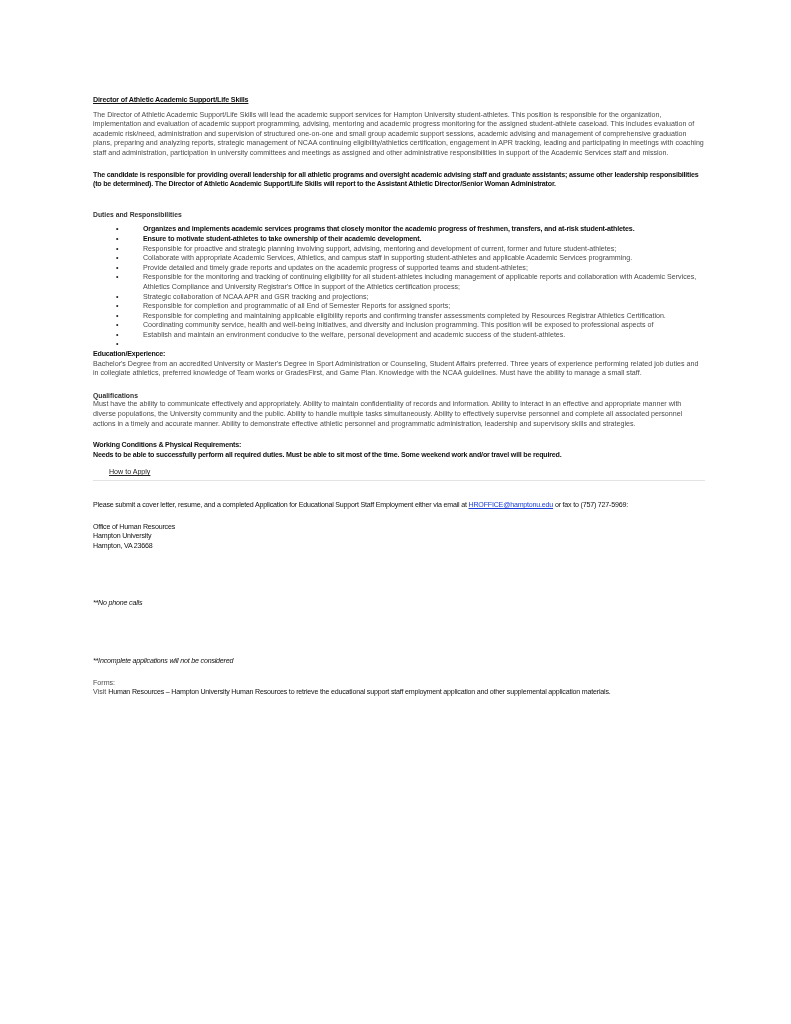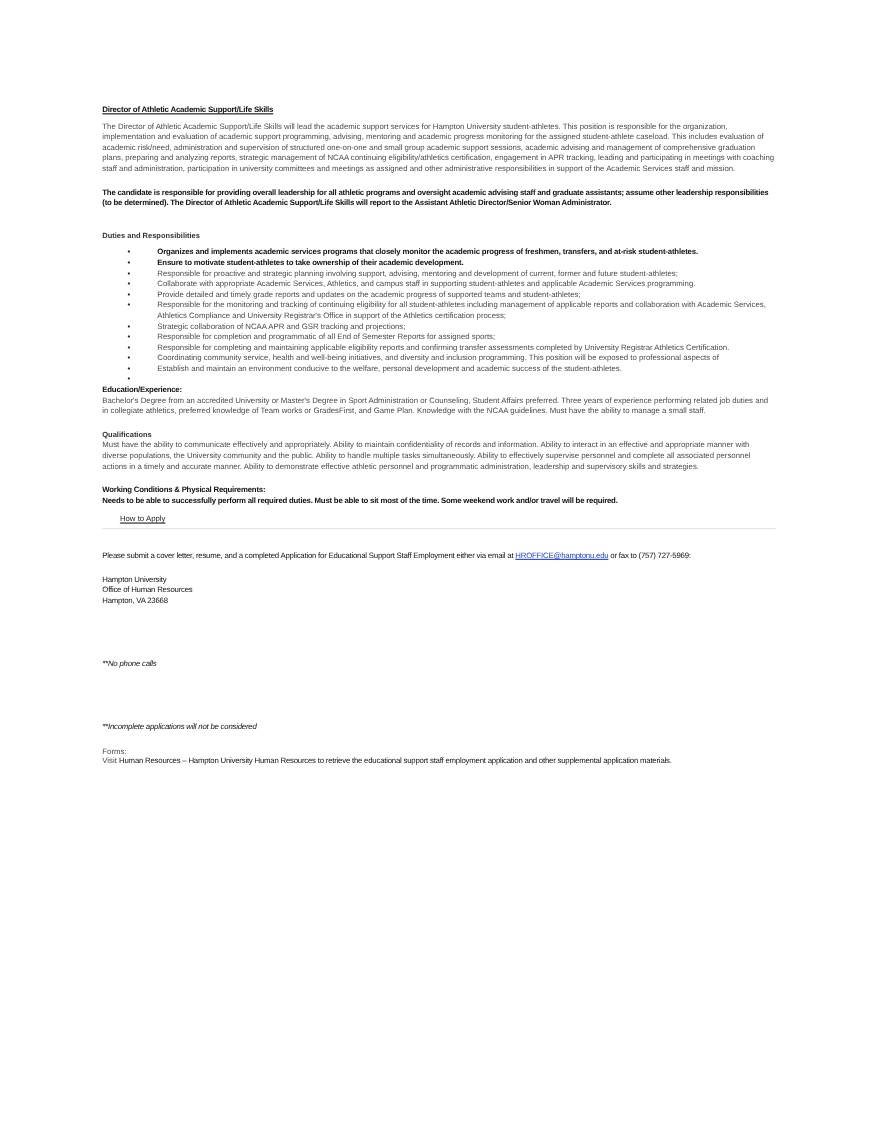--- a/index.html
+++ b/index.html
@@ -47,21 +47,21 @@
 
   <ul class="duties">
     <li class="strong"><span class="bullet">•</span><span>Organizes and implements academic services programs that closely monitor the academic progress of freshmen, transfers, and at-risk student-athletes.</span></li>
     <li class="strong"><span class="bullet">•</span><span>Ensure to motivate student-athletes to take ownership of their academic development.</span></li>
     <li><span class="bullet">•</span><span>Responsible for proactive and strategic planning involving support, advising, mentoring and development of current, former and future student-athletes;</span></li>
     <li><span class="bullet">•</span><span>Collaborate with appropriate Academic Services, Athletics, and campus staff in supporting student-athletes and applicable Academic Services programming.</span></li>
     <li><span class="bullet">•</span><span>Provide detailed and timely grade reports and updates on the academic progress of supported teams and student-athletes;</span></li>
     <li><span class="bullet">•</span><span>Responsible for the monitoring and tracking of continuing eligibility for all student-athletes including management of applicable reports and collaboration with Academic Services, Athletics Compliance and University Registrar's Office in support of the Athletics certification process;</span></li>
     <li><span class="bullet">•</span><span>Strategic collaboration of NCAA APR and GSR tracking and projections;</span></li>
     <li><span class="bullet">•</span><span>Responsible for completion and programmatic of all End of Semester Reports for assigned sports;</span></li>
-    <li><span class="bullet">•</span><span>Responsible for completing and maintaining applicable eligibility reports and confirming transfer assessments completed by University Registrar Athletics Certification.</span></li>
+    <li><span class="bullet">•</span><span>Responsible for completing and maintaining applicable eligibility reports and confirming transfer assessments completed by Resources Registrar Athletics Certification.</span></li>
     <li><span class="bullet">•</span><span>Coordinating community service, health and well-being initiatives, and diversity and inclusion programming. This position will be exposed to professional aspects of</span></li>
     <li><span class="bullet">•</span><span>Establish and maintain an environment conducive to the welfare, personal development and academic success of the student-athletes.</span></li>
     <li style="height:9.6px;"><span class="bullet">•</span><span></span></li>
   </ul>
 
   <div class="heading-black">Education/Experience:</div>
   <p class="para">Bachelor's Degree from an accredited University or Master's Degree in Sport Administration or Counseling, Student Affairs preferred.  Three years of experience performing related job duties and in collegiate athletics, preferred knowledge of Team works or GradesFirst, and Game Plan.  Knowledge with the NCAA guidelines. Must have the ability to manage a small staff.</p>
 
   <div class="gap-md"></div>
 
@@ -78,22 +78,22 @@
   <div class="dark link-underline" style="color:#222;margin-left:16px;">How to Apply</div>
   <div class="rule"></div>
 
   <div class="gap-lg"></div>
 
   <p class="para addr"><span>Please submit a cover letter, resume, and a completed Application for Educational Support Staff Employment either via email at </span><a class="email">HROFFICE@hamptonu.edu</a><span> or fax to (757) 727-5969:</span></p>
 
   <div class="gap-md"></div>
 
   <div class="addr">
+    <div>Office of Human Resources</div>
     <div>Hampton University</div>
-    <div>Office of Human Resources</div>
     <div>Hampton, VA 23668</div>
   </div>
 
   <div class="gap-md"></div>
 
   <div class="addr italic">**No phone calls</div>
   <div class="gap-md"></div>
   <div class="addr italic">**Incomplete applications will not be considered</div>
 
   <div class="gap-md"></div>

